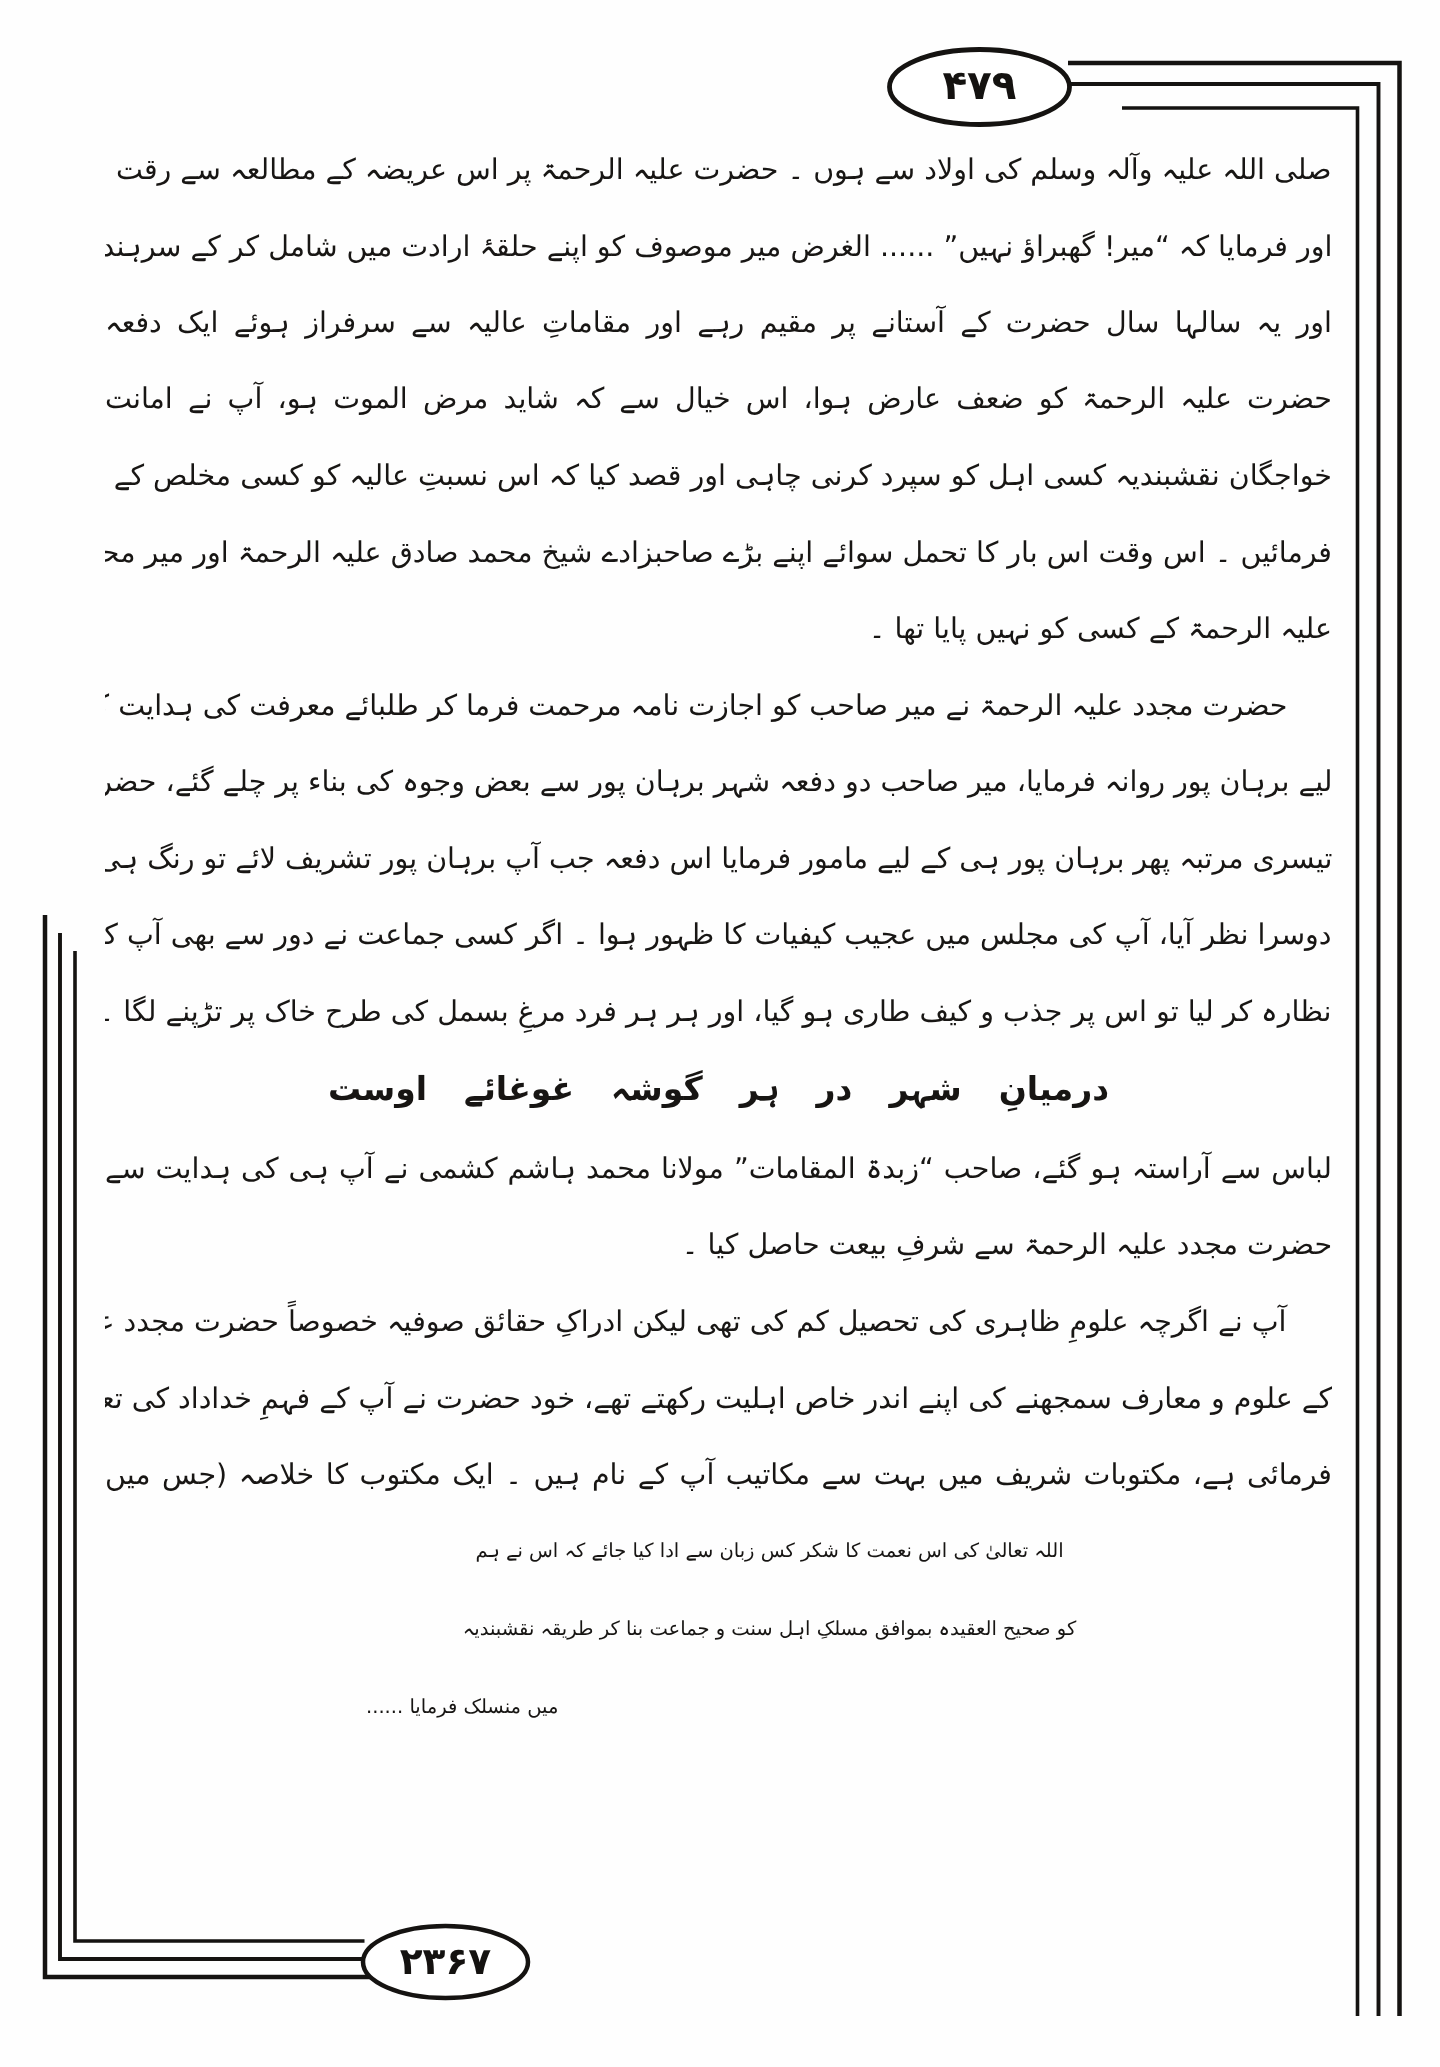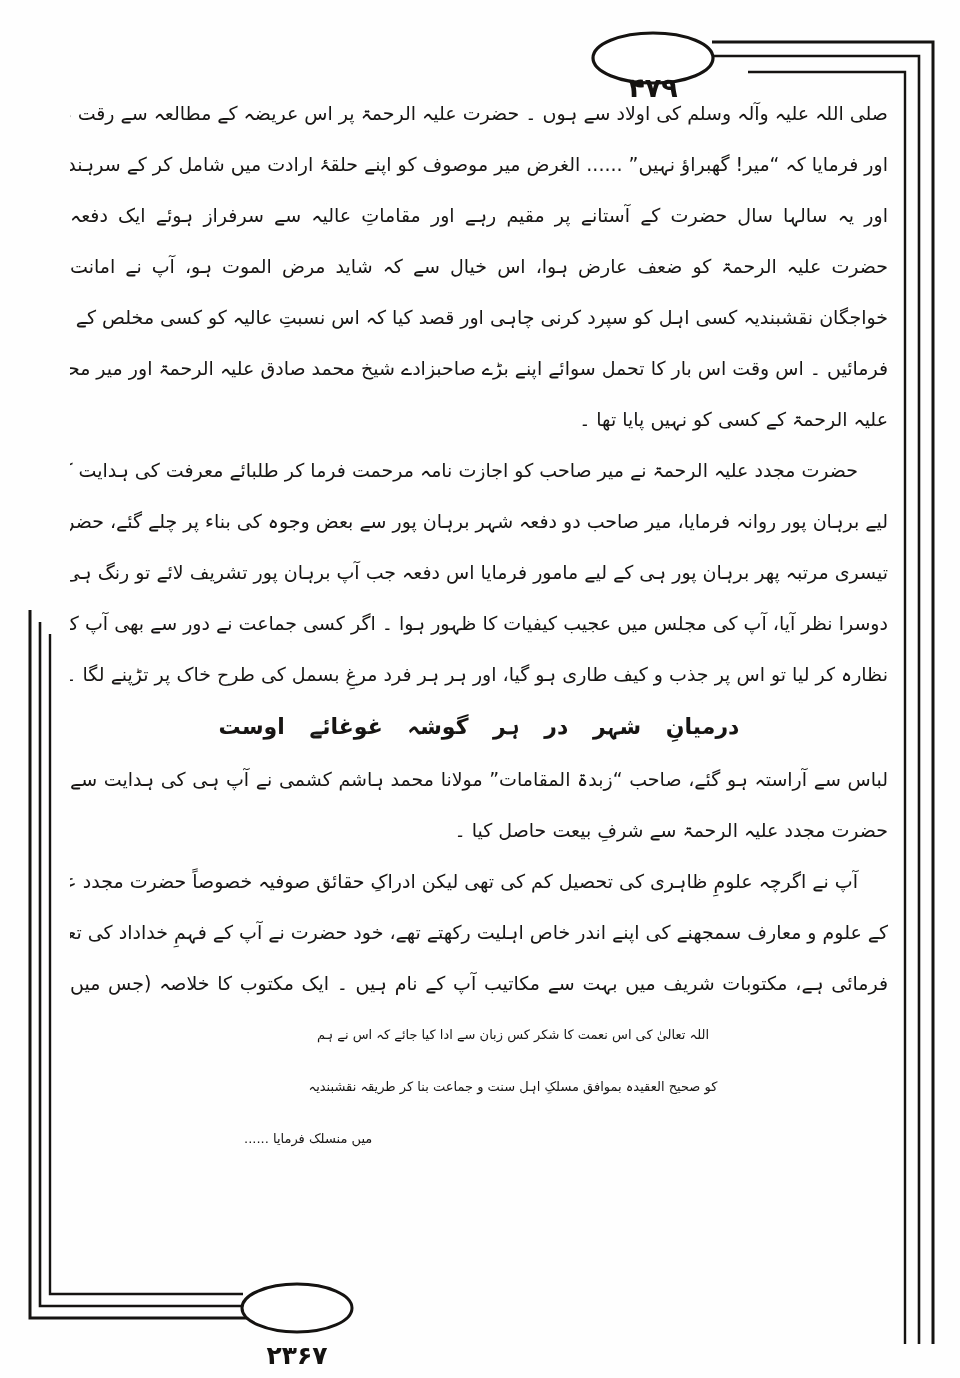--- a/index.html
+++ b/index.html
@@ -7,22 +7,22 @@
     width:960px;height:1378px;position:relative;overflow:hidden;
     background:#fefefe;color:#171513;
     font-family:"DejaVu Sans",sans-serif;
   }
   .page{position:absolute;inset:0;}
   .border-svg{position:absolute;top:0;left:0;width:960px;height:1378px;pointer-events:none;}
   .pgnum{
     position:absolute;text-align:center;font-weight:bold;
     font-family:"DejaVu Sans",sans-serif;color:#141210;
   }
-  .pgnum-top{left:594px;top:36px;width:118px;height:44px;line-height:44px;font-size:27px;letter-spacing:4px;margin-top:30px;}
-  .pgnum-bottom{left:243px;top:1287px;width:108px;height:42px;line-height:42px;font-size:25px;letter-spacing:3px;margin-top:48px;}
+  .pgnum-top{left:594px;top:36px;width:118px;height:44px;line-height:44px;font-size:27px;letter-spacing:4px;}
+  .pgnum-bottom{left:243px;top:1287px;width:108px;height:42px;line-height:42px;font-size:25px;letter-spacing:3px;}
   .textblock{
     position:absolute;top:88px;right:72px;width:818px;direction:rtl;
   }
   .line{
     font-size:19px;height:51px;line-height:51px;overflow:hidden;
     text-align:justify;text-align-last:justify;white-space:nowrap;
     color:#181614;
   }
   .line.end{text-align:center;text-align-last:right;}
   .line.indent{padding-right:30px;}

